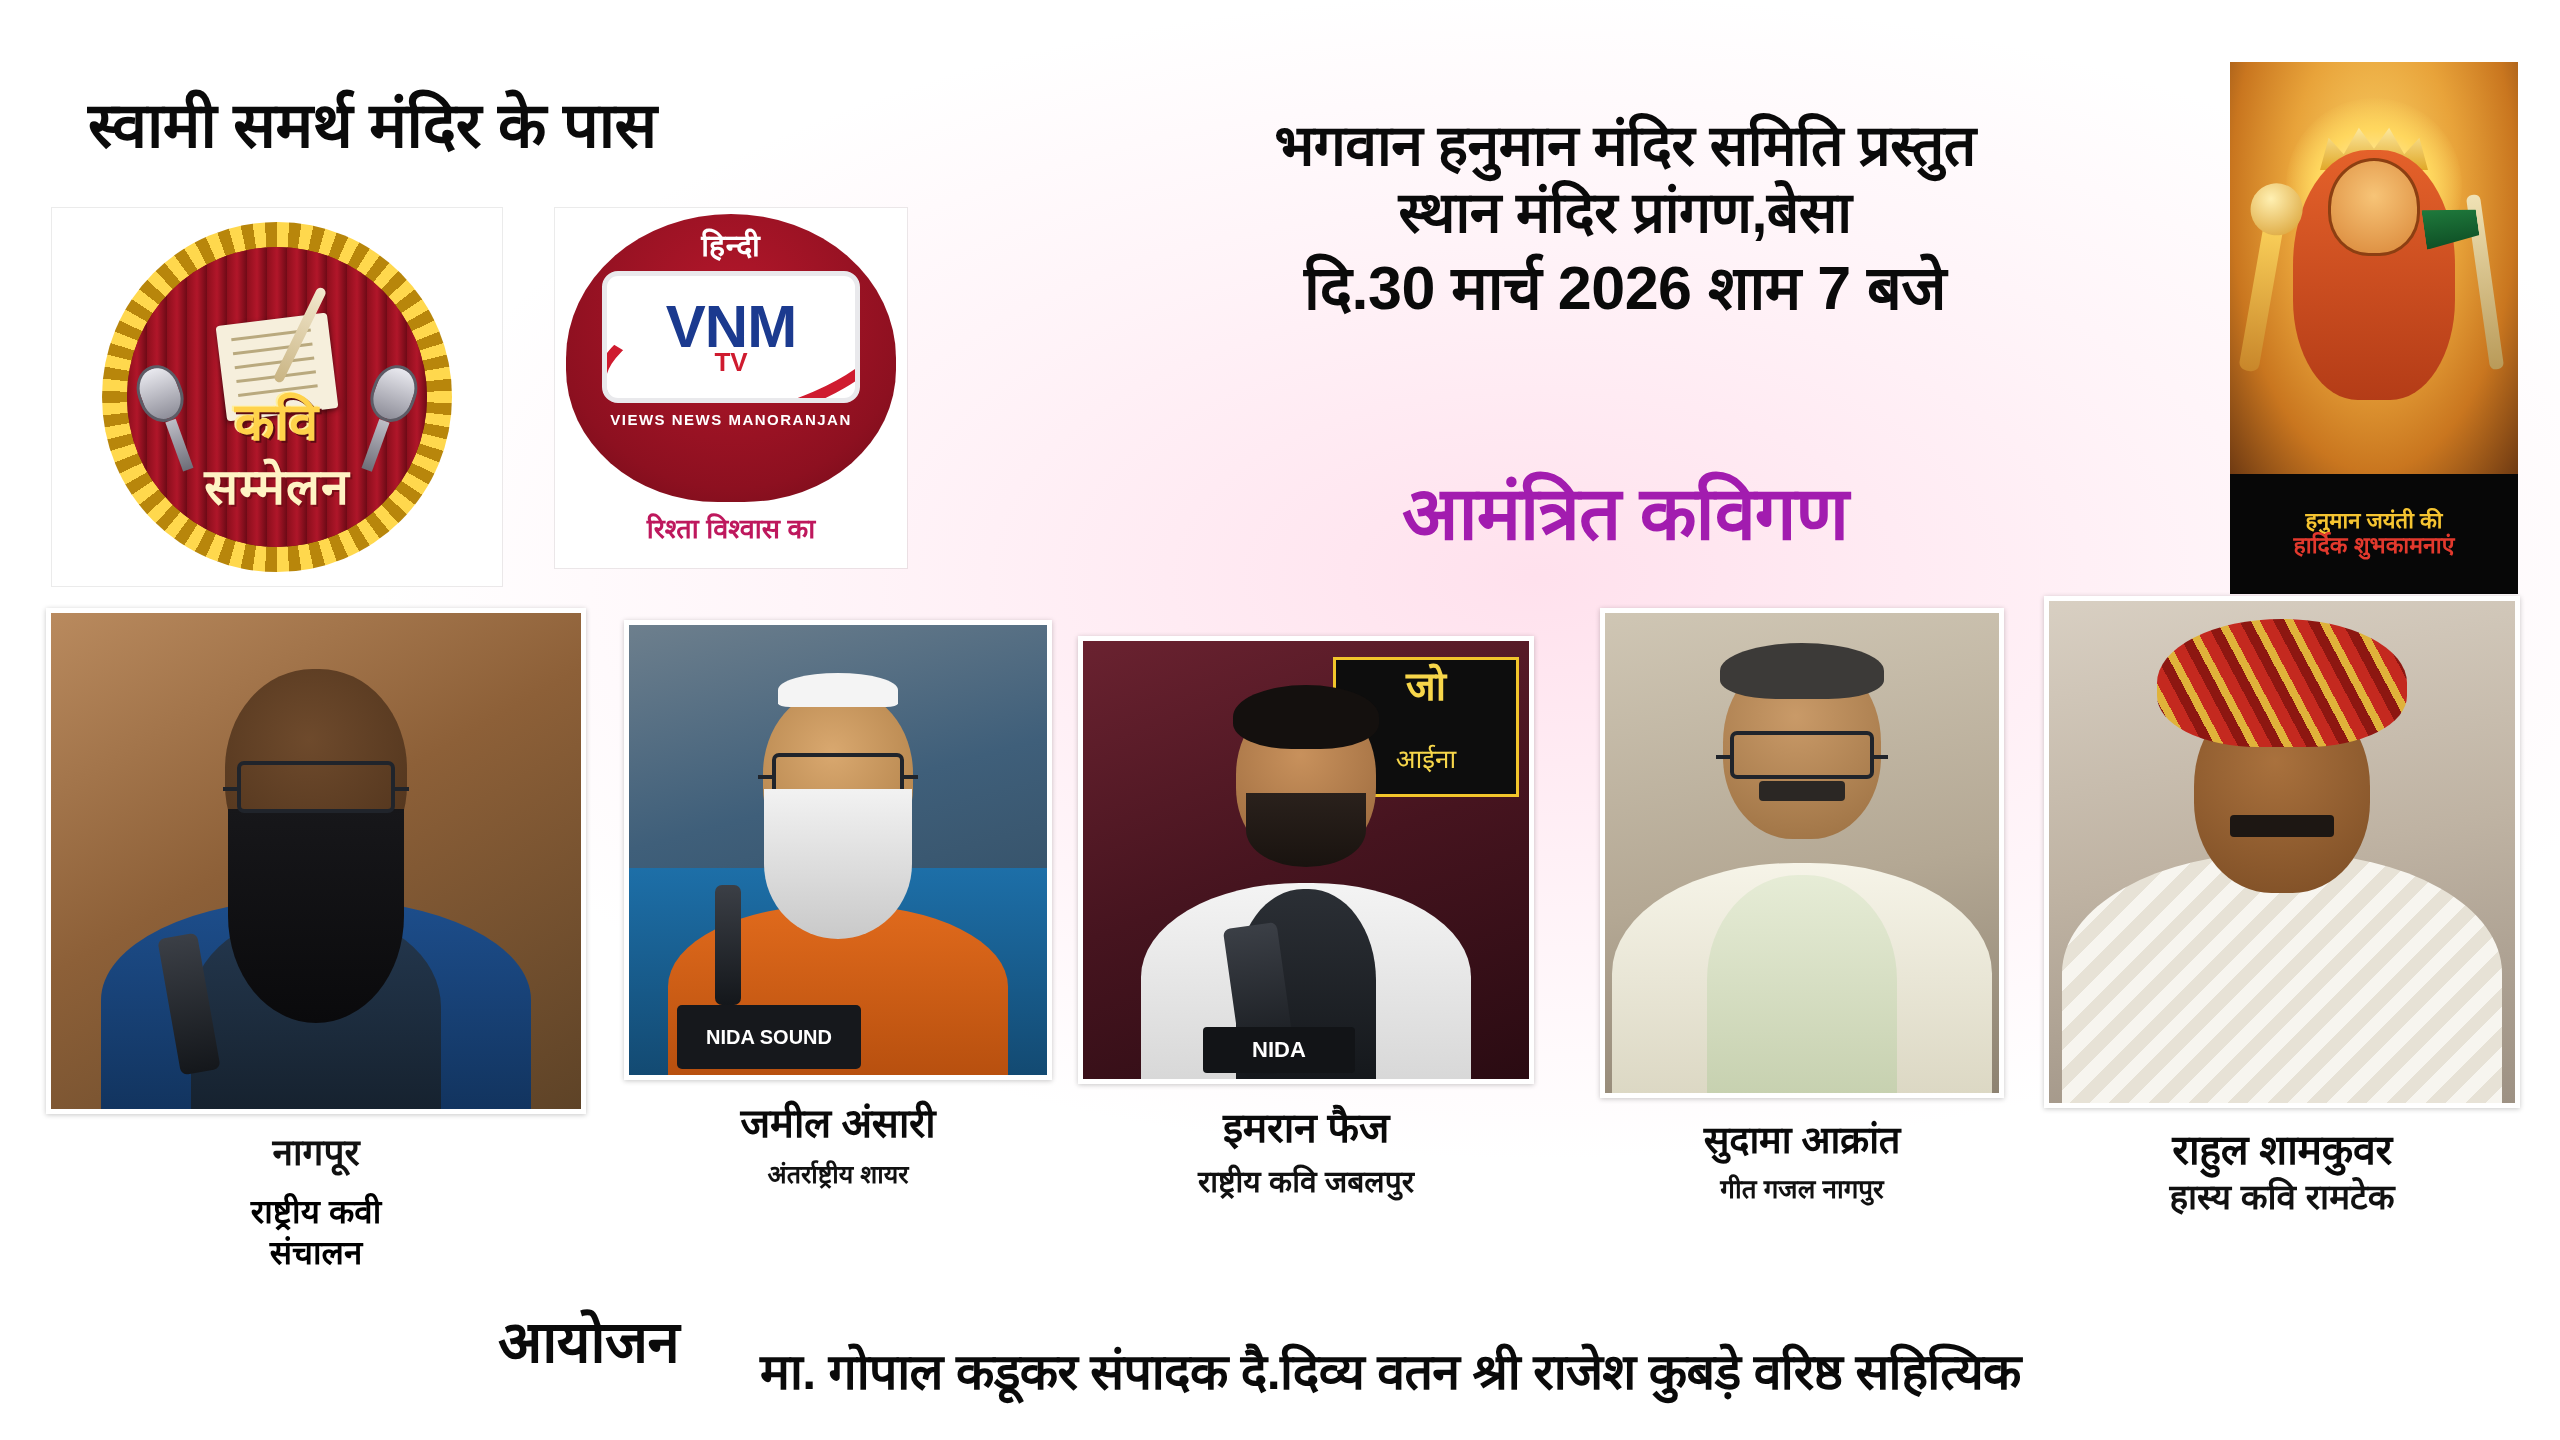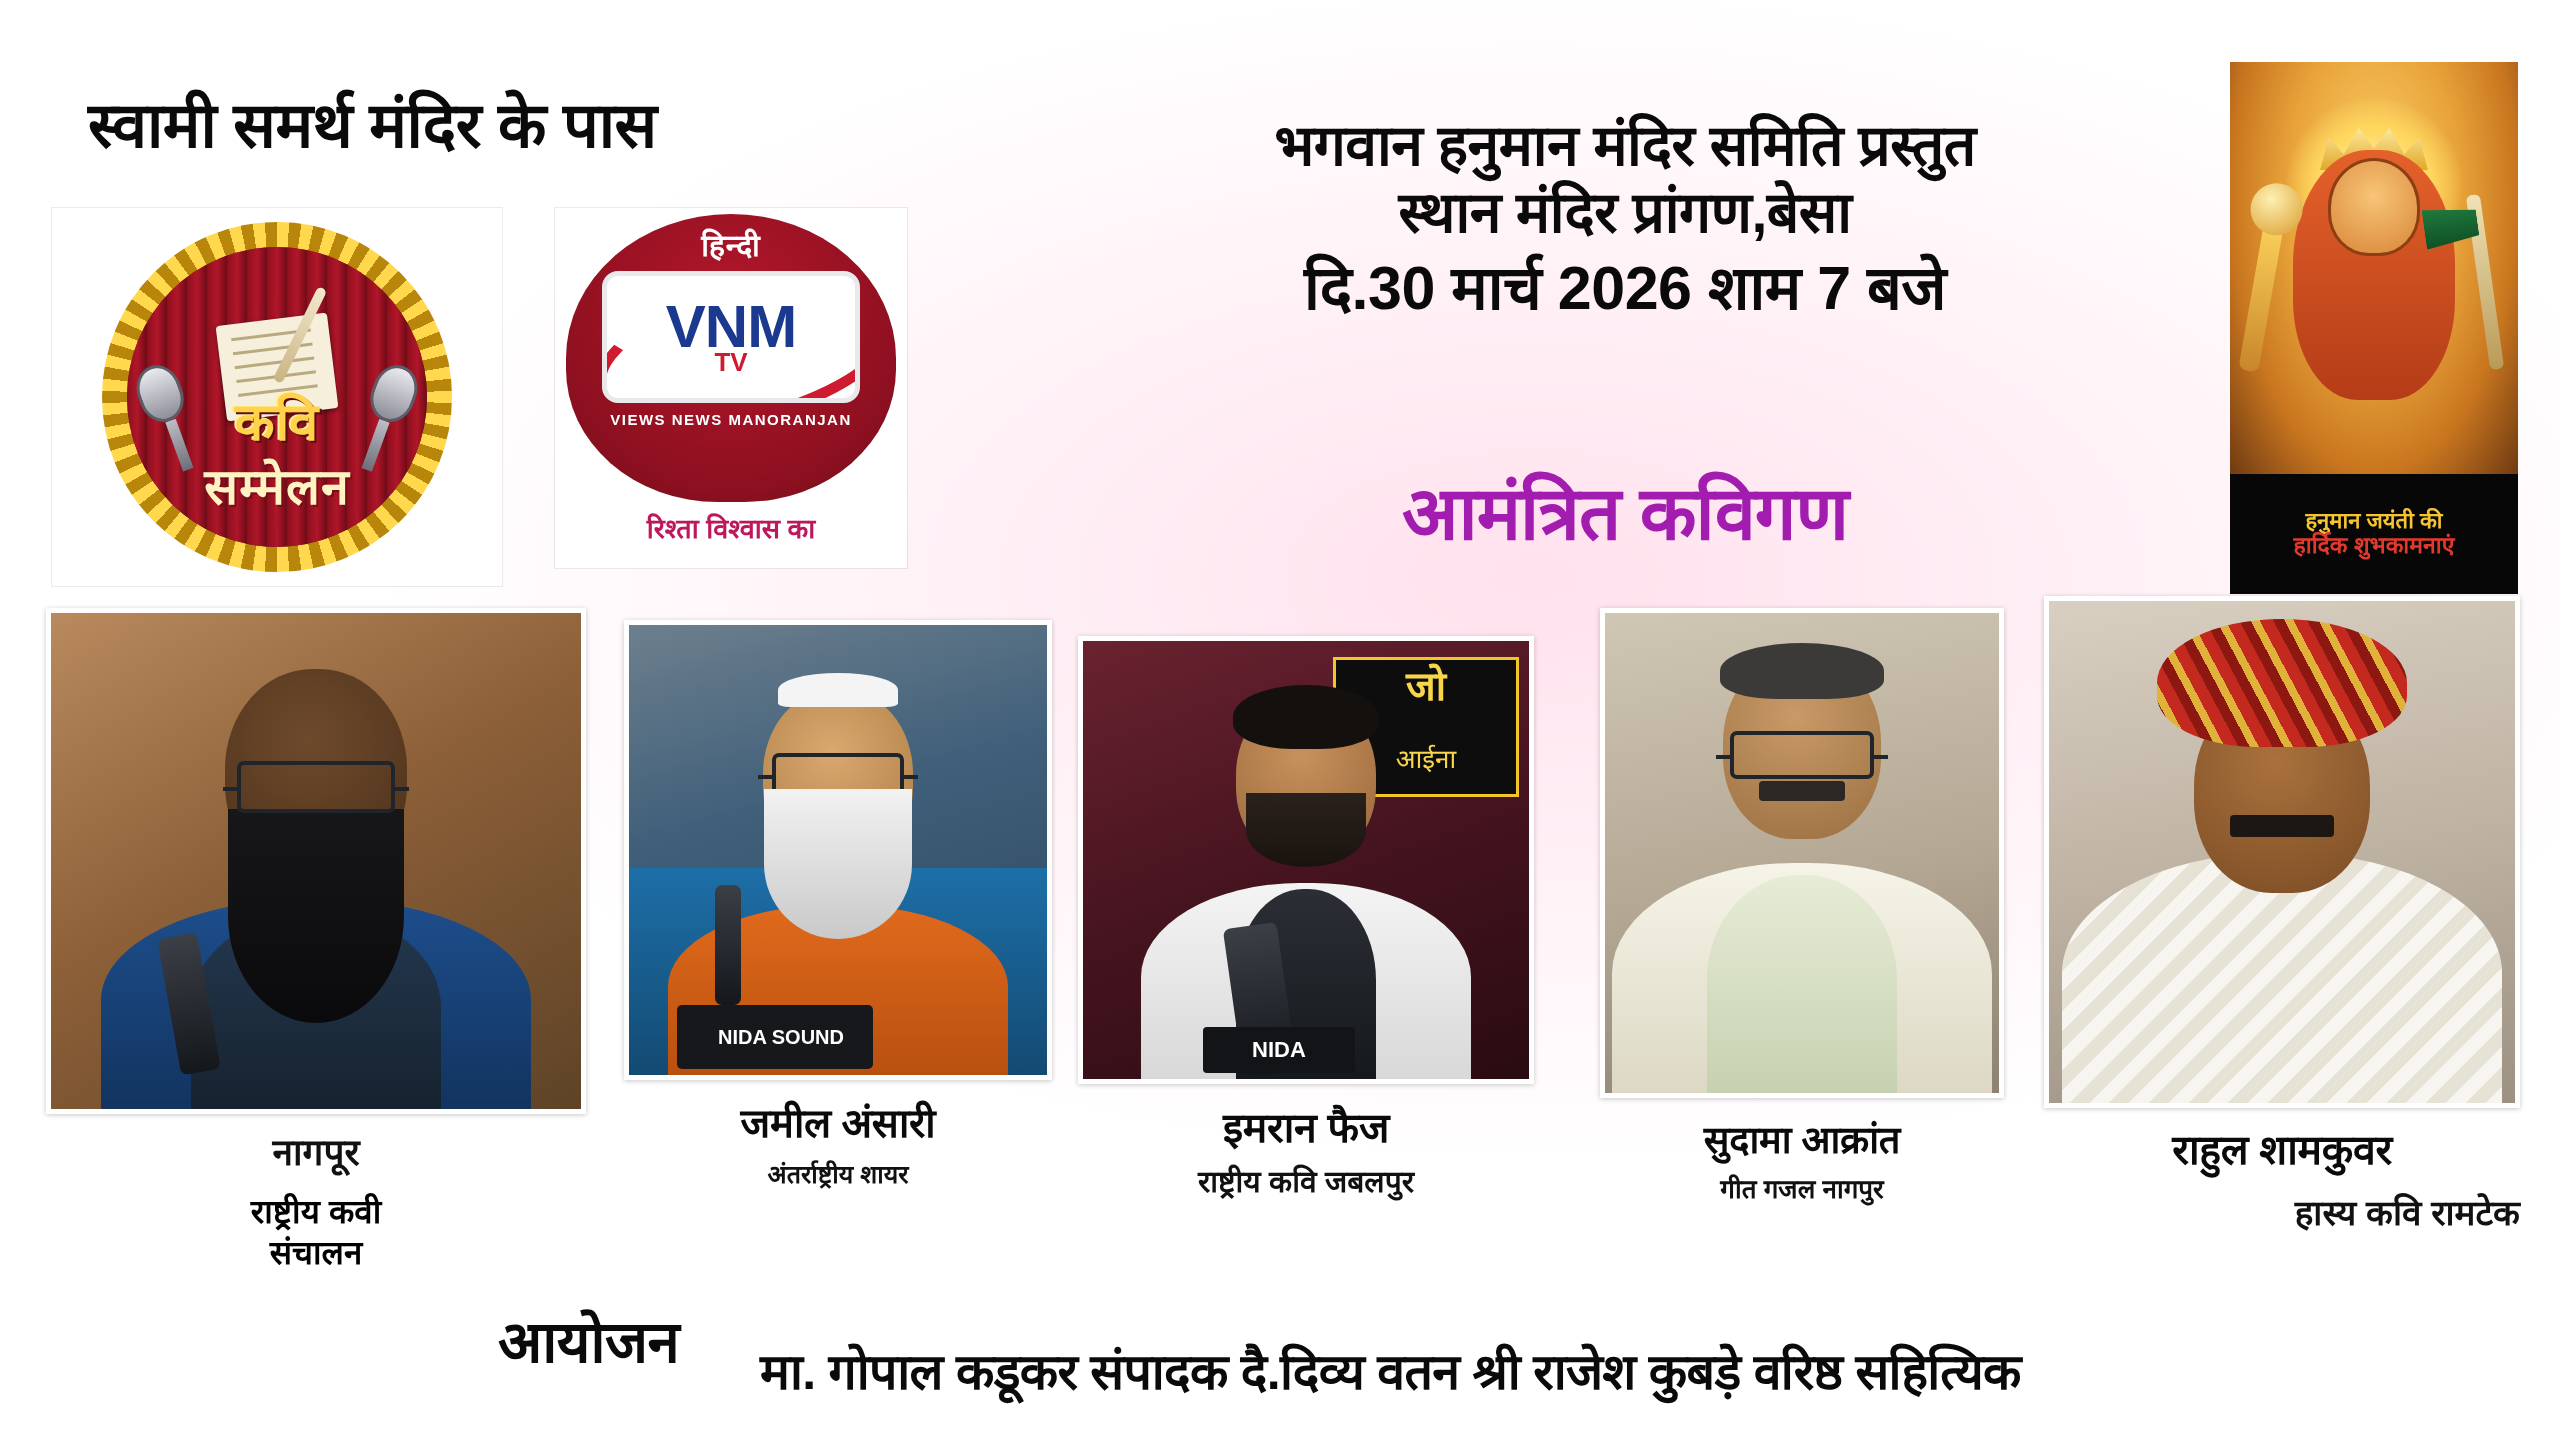--- a/index.html
+++ b/index.html
@@ -199,21 +199,21 @@
   .p2 .prole{font-size:30px;margin-top:10px;}
 
   .p3{left:1600px;top:608px;width:404px;}
   .p3 .pframe{height:490px;}
   .p3 .pname{font-size:38px;margin-top:14px;}
   .p3 .prole{font-size:26px;margin-top:10px;}
 
   .p4{left:2044px;top:596px;width:476px;}
   .p4 .pframe{height:512px;}
   .p4 .pname{font-size:41px;margin-top:12px;}
-  .p4 .prole{font-size:35px;margin-top:16px;text-align:right;}
+  .p4 .prole{font-size:35px;margin-top:0;}
 
   
   .ph-bg{position:absolute;inset:0;}
   .ph-shoulder{position:absolute;left:50%;bottom:0;transform:translateX(-50%);border-radius:48% 48% 0 0;}
   .ph-head{position:absolute;left:50%;transform:translateX(-50%);border-radius:48% 48% 44% 44%;}
   .ph-glass{position:absolute;left:50%;transform:translateX(-50%);border:4px solid #20242b;border-radius:7px;}
   .ph-glass::before,.ph-glass::after{content:"";position:absolute;top:50%;width:18px;height:4px;background:#20242b;}
   .ph-glass::before{left:-18px;}.ph-glass::after{right:-18px;}
   .ph-beard{position:absolute;left:50%;transform:translateX(-50%);border-radius:0 0 50% 50%;}
   .ph-mic{position:absolute;border-radius:7px;background:linear-gradient(#3b3f46,#14171b);}
@@ -313,21 +313,21 @@
     <div class="pframe">
       <div class="pimg">
         <div class="ph-bg" style="background:linear-gradient(165deg,#6d7f8d 0%,#3f5f7a 40%,#2c4457 100%);"></div>
         <div class="ph-bg" style="top:auto;height:46%;background:linear-gradient(#1d6fa8,#134a72);"></div>
         <div class="ph-shoulder" style="width:340px;height:170px;background:linear-gradient(#e06a1c,#b8500f);"></div>
         <div class="ph-head" style="top:64px;width:150px;height:176px;background:radial-gradient(circle at 46% 36%,#d9a86f,#a87840);"></div>
         <div class="ph-glass" style="top:128px;width:124px;height:36px;"></div>
         <div class="ph-beard" style="top:164px;width:148px;height:150px;background:linear-gradient(#f2f2f2,#c9c9c9);"></div>
         <div style="position:absolute;left:50%;top:48px;transform:translateX(-50%);width:120px;height:34px;border-radius:50% 50% 10% 10%;background:#f4f4f4;"></div>
         <div class="ph-mic" style="left:86px;bottom:70px;width:26px;height:120px;"></div>
-        <div style="position:absolute;left:48px;bottom:6px;width:184px;height:64px;background:#16181c;border-radius:5px;display:flex;flex-direction:column;align-items:center;justify-content:center;color:#fff;font-size:20px;font-weight:bold;line-height:1.05;padding-left:12px;">NIDA SOUND</div>
+        <div style="position:absolute;left:48px;bottom:6px;width:184px;height:64px;background:#16181c;border-radius:5px;display:flex;flex-direction:column;align-items:center;justify-content:center;color:#fff;font-size:20px;font-weight:bold;line-height:1.05;">NIDA SOUND</div>
       </div>
     </div>
     <div class="pname">जमील अंसारी</div>
     <div class="prole">अंतर्राष्ट्रीय शायर</div>
   </div>
 
   <div class="poet p2">
     <div class="pframe">
       <div class="pimg">
         <div class="ph-bg" style="background:linear-gradient(160deg,#6a2230 0%,#46141f 50%,#2a0b12 100%);"></div>

